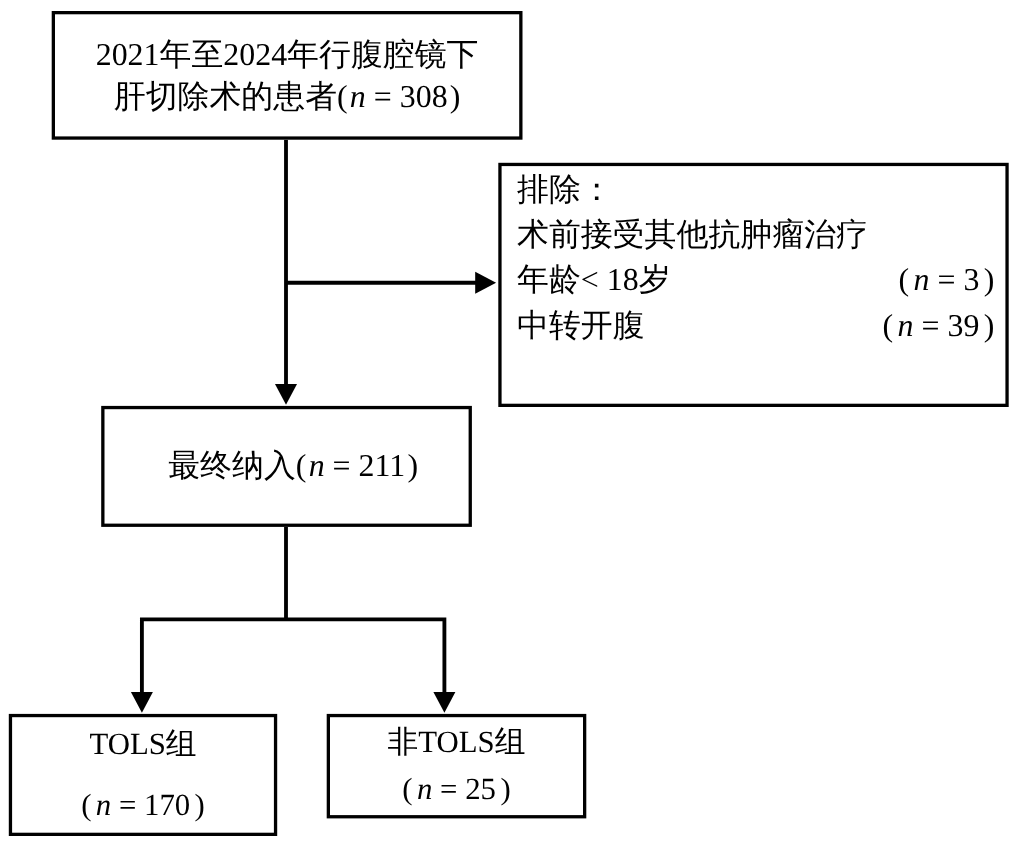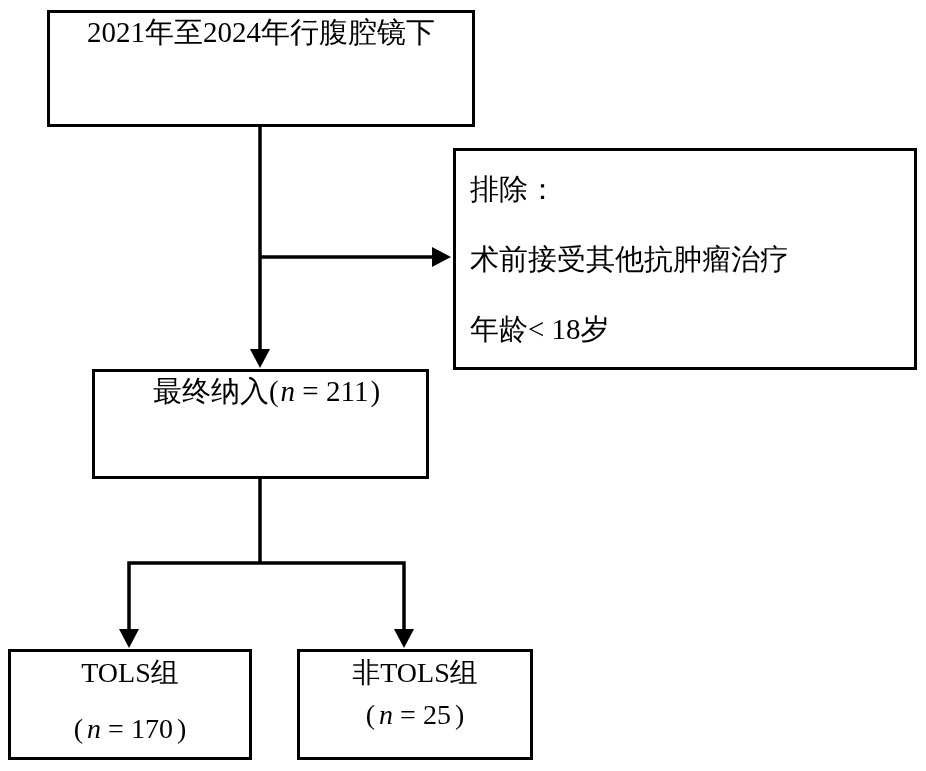--- a/index.html
+++ b/index.html
@@ -18,34 +18,35 @@
     left: 0; top: 0;
     width: 926px; height: 771px;
   }
   .box {
     position: absolute;
     border: 3.5px solid #000;
     background: #ffffff;
     display: flex;
     flex-direction: column;
     align-items: center;
+    justify-content: center;
     text-align: center;
     font-size: 29px;
   }
   .box-initial   { left: 47px;  top: 10px;  width: 428px; height: 117px; line-height: 38px; }
   .box-included  { left: 92px;  top: 369px; width: 337px; height: 110px; padding-left: 12px; }
   .box-excluded  {
     left: 453px; top: 148px; width: 464px; height: 222px;
     align-items: stretch; justify-content: flex-start;
-    text-align: left; padding: 18px 10px 0 14px;
+    text-align: left; padding: 2px 10px 0 14px;
     line-height: 41px;
   }
   .box-group-left  { left: 8px;   top: 649px; width: 244px; height: 111px; line-height: 42px; font-size: 28px; gap: 14px; }
-  .box-group-right { left: 297px; top: 649px; width: 236px; height: 111px; line-height: 42px; font-size: 28px; }
-  .x-row { display: flex; justify-content: space-between; align-items: baseline; margin-top: 29px; }
+  .box-group-right { left: 297px; top: 649px; width: 236px; height: 95px; line-height: 42px; font-size: 28px; }
+  .x-row { display: flex; justify-content: space-between; align-items: baseline; }
   .x-label { white-space: nowrap; }
   .nx { white-space: nowrap; }
   .ni { font-style: italic; }
   .po { padding-right: 2px; }
   .pc { padding-left: 2px; }
   .wide .po { padding-right: 4px; }
   .wide .pc { padding-left: 4px; }
   .line { white-space: nowrap; }
 </style>
 </head>
@@ -63,29 +64,35 @@
     <g fill="#000" stroke="none">
       <polygon points="260,368 250,349 270,349"></polygon>
       <polygon points="451,257 432,247 432,267"></polygon>
       <polygon points="129,648 119,629 139,629"></polygon>
       <polygon points="404,648 394,629 414,629"></polygon>
     </g>
   </svg>
 
   <div class="box box-initial">
     <div class="line">2021年至2024年行腹腔镜下</div>
+    <div class="line"><span>肝切除术的患者</span><span class="nx"><span class="po">(</span><span class="ni">n</span><span> = </span><span>308</span><span class="pc">)</span></span></div>
   </div>
 
   <div class="box box-excluded">
     <div class="line">排除：</div>
     <div class="x-row">
       <span class="x-label">术前接受其他抗肿瘤治疗</span>
     </div>
     <div class="x-row">
       <span class="x-label">年龄&lt; 18岁</span>
+        <span class="nx wide"><span class="po">(</span><span class="ni">n</span><span> = </span><span>3</span><span class="pc">)</span></span>
+    </div>
+    <div class="x-row">
+      <span class="x-label">中转开腹</span>
+        <span class="nx wide"><span class="po">(</span><span class="ni">n</span><span> = </span><span>39</span><span class="pc">)</span></span>
     </div>
   </div>
 
   <div class="box box-included">
     <div class="line"><span>最终纳入</span><span class="nx"><span class="po">(</span><span class="ni">n</span><span> = </span><span>211</span><span class="pc">)</span></span></div>
   </div>
 
   <div class="box box-group-left">
     <div class="line">TOLS组</div>
     <div class="line nx wide"><span class="po">(</span><span class="ni">n</span><span> = </span><span>170</span><span class="pc">)</span></div>

